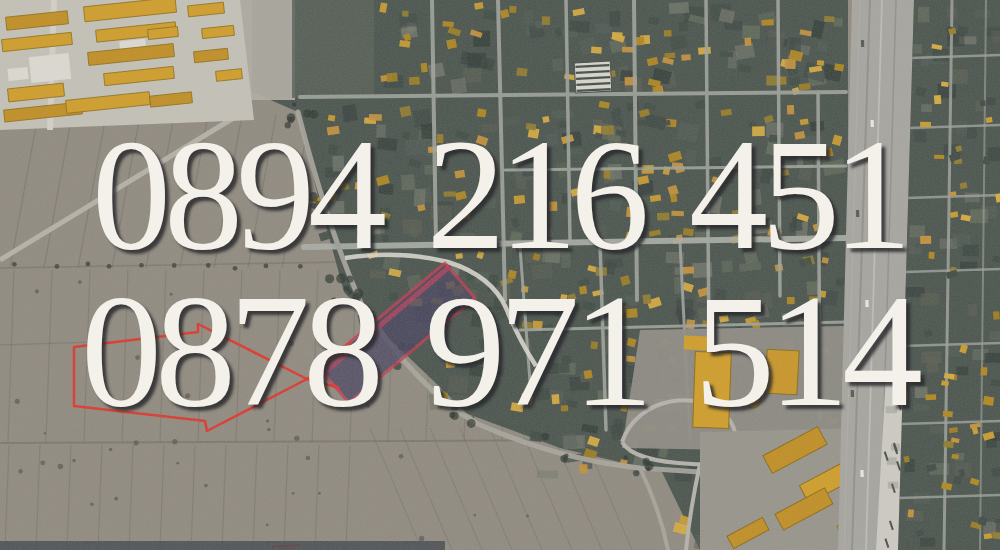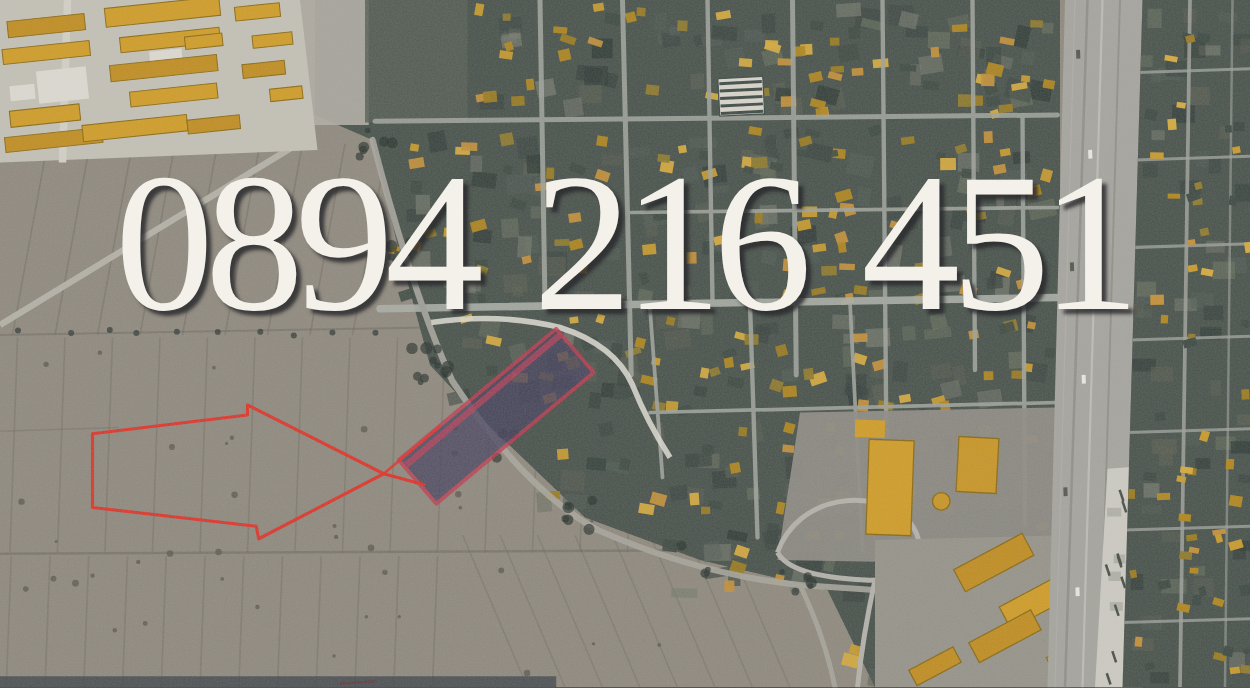--- a/index.html
+++ b/index.html
@@ -947,13 +947,14 @@
       <g stroke="#e03328" fill="none" stroke-linejoin="round">
         <polygon points="74,347 198,332 198,324 307,379 207,431 205,421 74,406" stroke-width="2.5" opacity="0.95"></polygon>
         <line x1="307" y1="379" x2="340" y2="388" stroke-width="2.5"></line>
         <line x1="307" y1="379" x2="352" y2="341" stroke-width="2.2" opacity="0.85"></line>
         <line x1="272" y1="547" x2="300" y2="545" stroke-width="2" opacity="0.8"></line>
       </g>
       <rect x="0" y="541" width="445" height="9" fill="#3a424a" opacity="0.75"></rect>
       <rect x="0" y="0" width="1000" height="550" filter="url(#grain)" opacity="0.35"></rect>
     </svg>
   <div class="phone" id="phone1">0894 216 451</div>
+  <div class="phone" id="phone2">0878 971 514</div>
 </div>
 
 </body></html>

